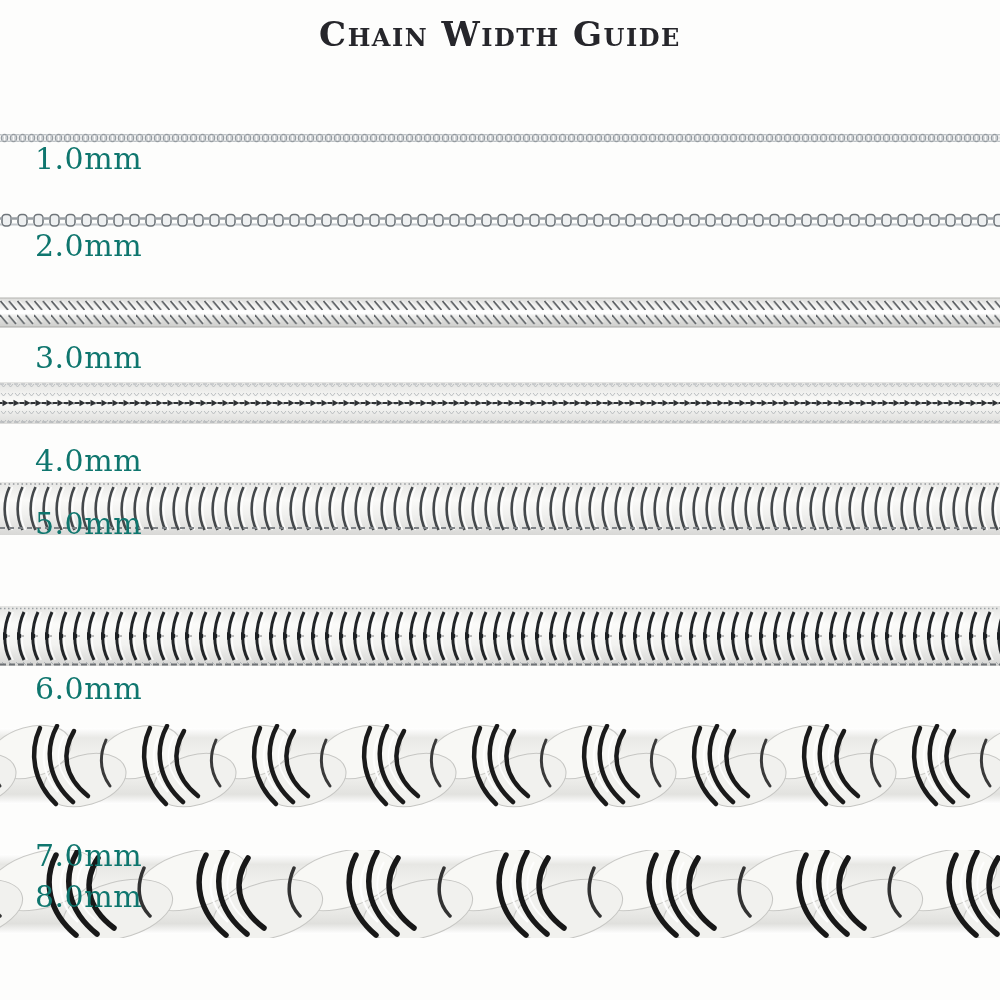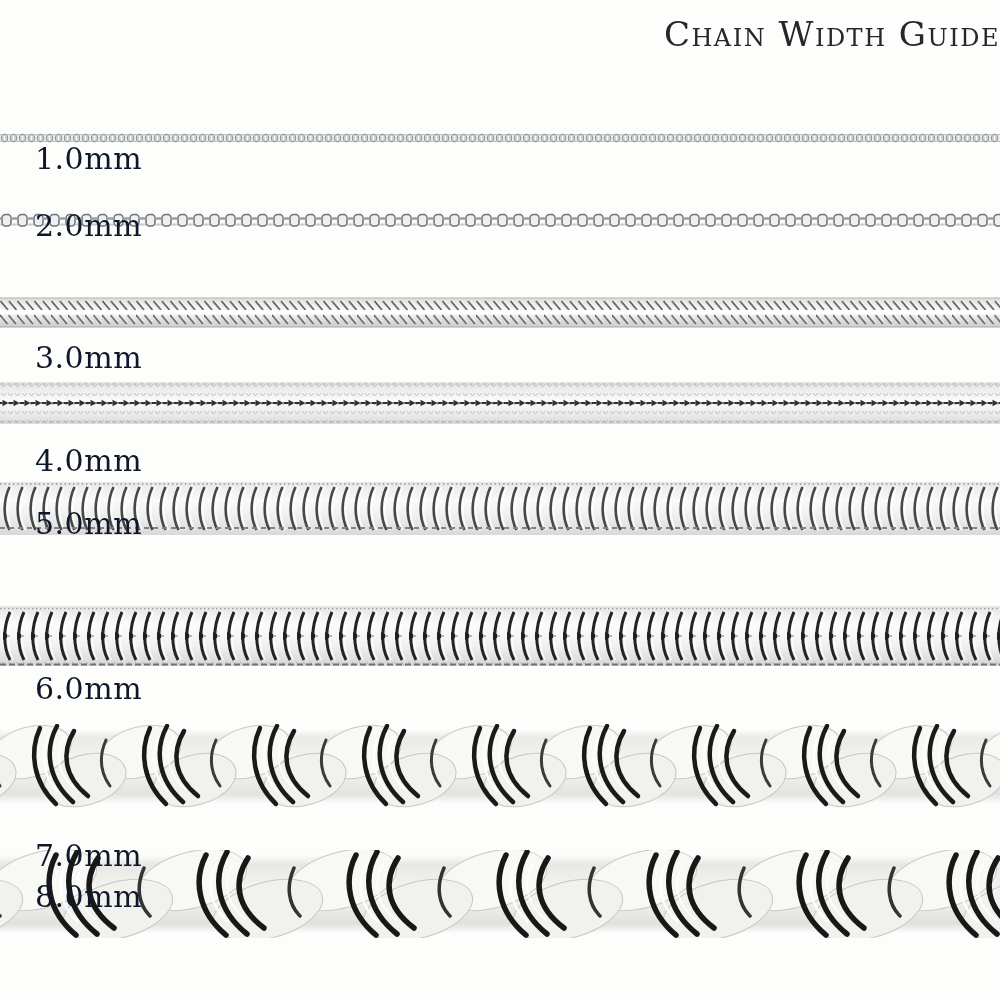--- a/index.html
+++ b/index.html
@@ -2,28 +2,28 @@
 <html><head>
 <meta charset="utf-8">
 <style>
   html,body{margin:0;padding:0;background:#fdfdfc;}
   .stage{
     position:relative;width:1000px;height:1000px;overflow:hidden;
     background:#fdfdfc;font-family:"DejaVu Serif","Liberation Serif",serif;
   }
   .title{
     position:absolute;top:14px;left:0;width:100%;margin:0;
-    text-align:right;font-size:34px;font-weight:400;font-variant:small-caps;
+    text-align:center;font-size:34px;font-weight:700;font-variant:small-caps;
     letter-spacing:1.5px;color:#26262b;
   }
   .chain{position:absolute;left:0;width:100%;}
   .chain svg{display:block;width:100%;}
   .lbl{
     position:absolute;left:35px;font-size:30px;line-height:1.18;
-    color:#0f172a;letter-spacing:0.5px;
+    color:#0f766e;letter-spacing:0.5px;
   }
 </style>
 </head>
 <body>
 
 <div class="stage">
 
   <h1 class="title">Chain Width Guide</h1>
 
   <div class="chain" style="top:131px;height:14px">
@@ -198,21 +198,21 @@
           <path d="M66,14 C56,34 60,56 78,72" stroke="#ffffff" stroke-width="2.2" fill="none" opacity="0.95"></path>
           <path d="M84,12 C72,32 76,54 96,70" stroke="#ffffff" stroke-width="1.8" fill="none" opacity="0.9"></path>
         </pattern>
       </defs>
       <rect x="0" y="4" width="100%" height="80" fill="url(#g8)"></rect>
       <rect x="0" y="0" width="100%" height="88" fill="url(#c8)"></rect>
     </svg>
   </div>
 
   <span class="lbl" style="top:141px">1.0mm</span>
-  <span class="lbl" style="top:208px">2.0mm</span>
+  <span class="lbl" style="top:228px">2.0mm</span>
   <span class="lbl" style="top:340px">3.0mm</span>
   <span class="lbl" style="top:443px">4.0mm</span>
   <span class="lbl" style="top:506px">5.0mm</span>
   <span class="lbl" style="top:671px">6.0mm</span>
   <span class="lbl" style="top:838px">7.0mm</span>
   <span class="lbl" style="top:879px">8.0mm</span>
 
 </div>
 
 </body></html>

